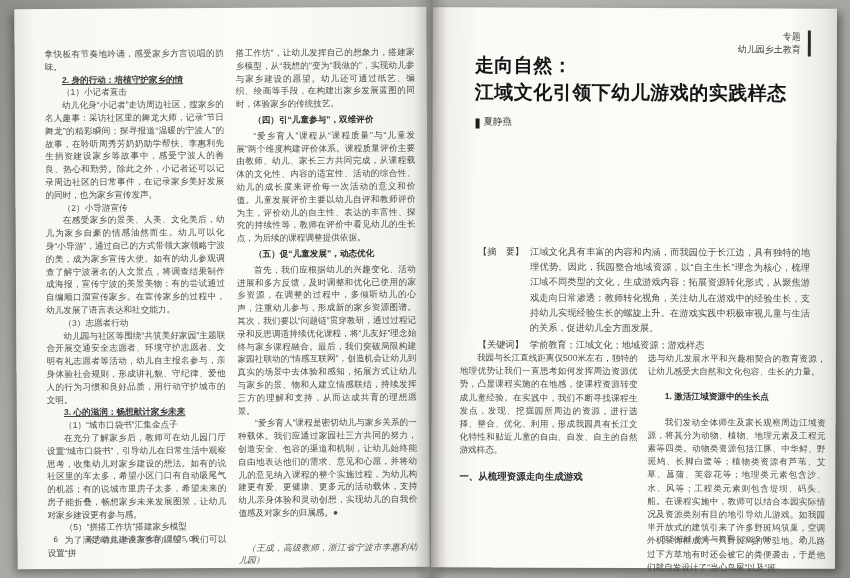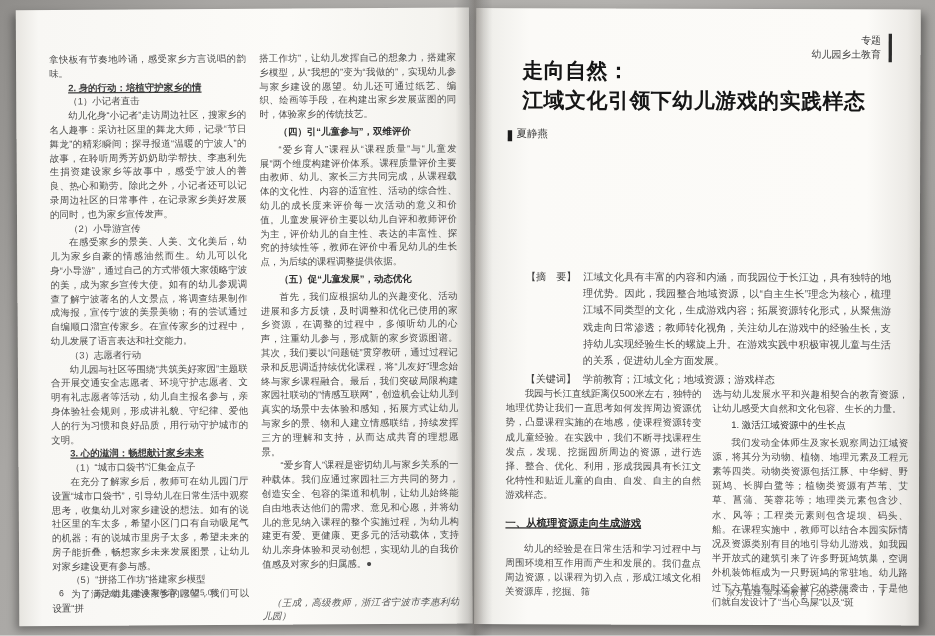--- a/index.html
+++ b/index.html
@@ -47,37 +47,37 @@
   .rp-header{
     position:absolute;top:22px;right:26px;text-align:right;
     border-right:3px solid #2b2b2b;padding-right:7px;
     font-size:9px;line-height:13px;color:#3c3c3c;
   }
   .rp-title{
     position:absolute;left:42px;top:44px;width:340px;
     font-family:"Liberation Serif","DejaVu Serif",serif;
     font-weight:700;color:#151515;font-size:19px;line-height:27px;letter-spacing:.5px;
   }
-  .rp-author{position:absolute;left:29px;top:108px;font-size:9.5px;color:#333;display:flex;align-items:flex-end;}
+  .rp-author{position:absolute;left:43px;top:108px;font-size:9.5px;color:#333;display:flex;align-items:flex-end;}
   .author-bar{display:inline-block;width:4px;height:10px;background:#1c1c1c;margin-right:4px;}
   .rp-abstract{
     position:absolute;left:46px;top:237px;width:332px;
     font-size:9.2px;line-height:15.2px;color:#4b4b4b;text-align:justify;
   }
   .abs-row{display:flex;}
   .abs-label{width:52px;flex:none;color:#3e3e3e;}
   .abs-text{flex:1;}
   .kw-row{margin-top:2px;}
   .rp-body{
     position:absolute;left:28px;top:344px;right:10px;display:flex;gap:10px;
     color:#4b4b4b;font-size:8.6px;line-height:13.2px;text-align:justify;
   }
   .rp-body .col{width:182px;}
-  .rp-body p.sec-head{font-weight:700;color:#2b2b2b;text-indent:0;margin:12px 0 10px 0;font-size:9.5px;text-decoration:underline;}
-  .rp-body p.sub-head{font-weight:400;color:#303030;text-indent:2em;margin:2px 0;}
+  .rp-body p.sec-head{font-weight:700;color:#2b2b2b;text-indent:0;margin:12px 0 10px 0;font-size:9.5px;}
+  .rp-body p.sub-head{font-weight:700;color:#303030;text-indent:2em;margin:12px 0;}
 </style>
 </head>
 <body>
 
 <div class="scene">
 
   <div class="page page-left">
     <div class="lp-body">
       <div class="col">
         <p class="cont">拿快板有节奏地吟诵，感受家乡方言说唱的韵味。</p>
@@ -134,21 +134,20 @@
       <div class="abs-row kw-row">
         <div class="abs-label">【关键词】</div>
         <div class="abs-text">学前教育；江域文化；地域资源；游戏样态</div>
       </div>
     </div>
 
     <div class="rp-body">
       <div class="col">
         <p>我园与长江直线距离仅500米左右，独特的地理优势让我们一直思考如何发挥周边资源优势，凸显课程实施的在地感，使课程资源转变成儿童经验。在实践中，我们不断寻找课程生发点，发现、挖掘园所周边的资源，进行选择、整合、优化、利用，形成我园具有长江文化特性和贴近儿童的自由、自发、自主的自然游戏样态。</p>
         <p class="sec-head">一、从梳理资源走向生成游戏</p>
-        <p>幼儿的经验是在日常生活和学习过程中与周围环境相互作用而产生和发展的。我们盘点周边资源，以课程为切入点，形成江域文化相关资源库，挖掘、筛</p>
       </div>
       <div class="col">
         <p class="cont">选与幼儿发展水平和兴趣相契合的教育资源，让幼儿感受大自然和文化包容、生长的力量。</p>
         <p class="sub-head">1. 激活江域资源中的生长点</p>
         <p>我们发动全体师生及家长观察周边江域资源，将其分为动物、植物、地理元素及工程元素等四类。动物类资源包括江豚、中华鲟、野斑鸠、长脚白鹭等；植物类资源有芦苇、艾草、菖蒲、芙蓉花等；地理类元素包含沙、水、风等；工程类元素则包含堤坝、码头、船。在课程实施中，教师可以结合本园实际情况及资源类别有目的地引导幼儿游戏。如我园半开放式的建筑引来了许多野斑鸠筑巢，空调外机装饰框成为一只野斑鸠的常驻地。幼儿路过下方草地有时还会被它的粪便袭击，于是他们就自发设计了“当心鸟屎”以及“斑</p>
       </div>
     </div>
 
     <div class="footer footer-right">
       <span>东方娃娃·绘本与教育 | 2025.06</span>

